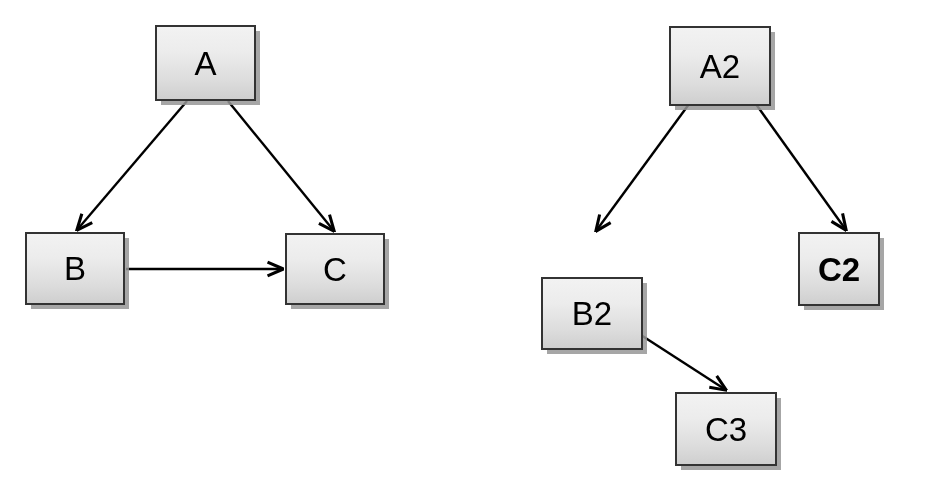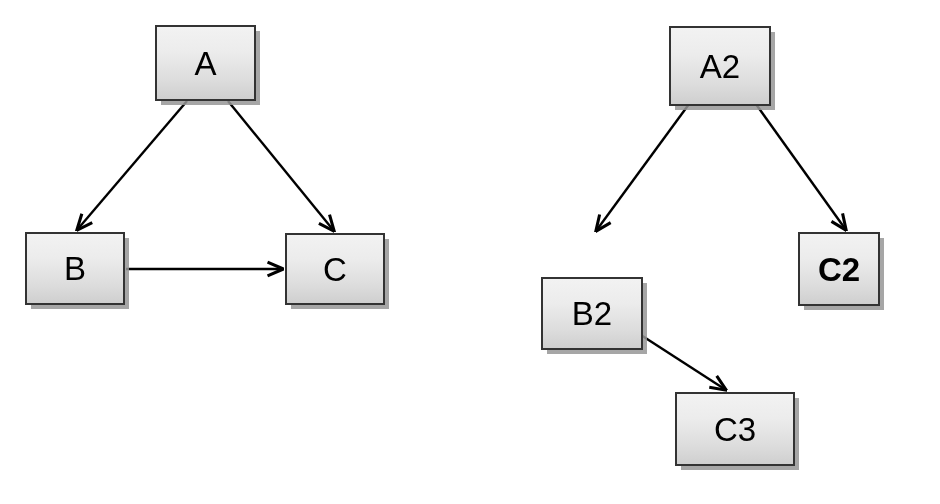--- a/index.html
+++ b/index.html
@@ -77,18 +77,18 @@
       </div>
       <div class="node" style="left: 669px; top: 26px; width: 102px; height: 80px;">
         <span class="node-label">A2</span>
       </div>
       <div class="node" style="left: 541px; top: 233px; width: 102px; height: 73px; margin-top: 44px;">
         <span class="node-label">B2</span>
       </div>
       <div class="node" style="left: 798px; top: 232px; width: 82px; height: 74px; font-weight: bold;">
         <span class="node-label">C2</span>
       </div>
-      <div class="node" style="left: 675px; top: 392px; width: 120px; height: 74px;">
+      <div class="node" style="left: 675px; top: 392px; width: 102px; height: 74px;">
         <span class="node-label">C3</span>
       </div>
     </div>
 
 </div>
 
 </body></html>

